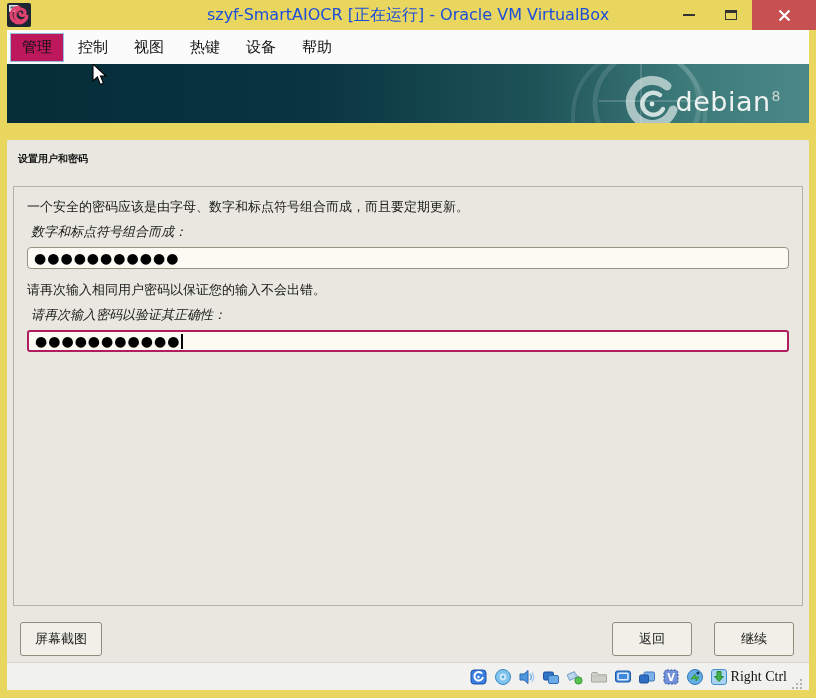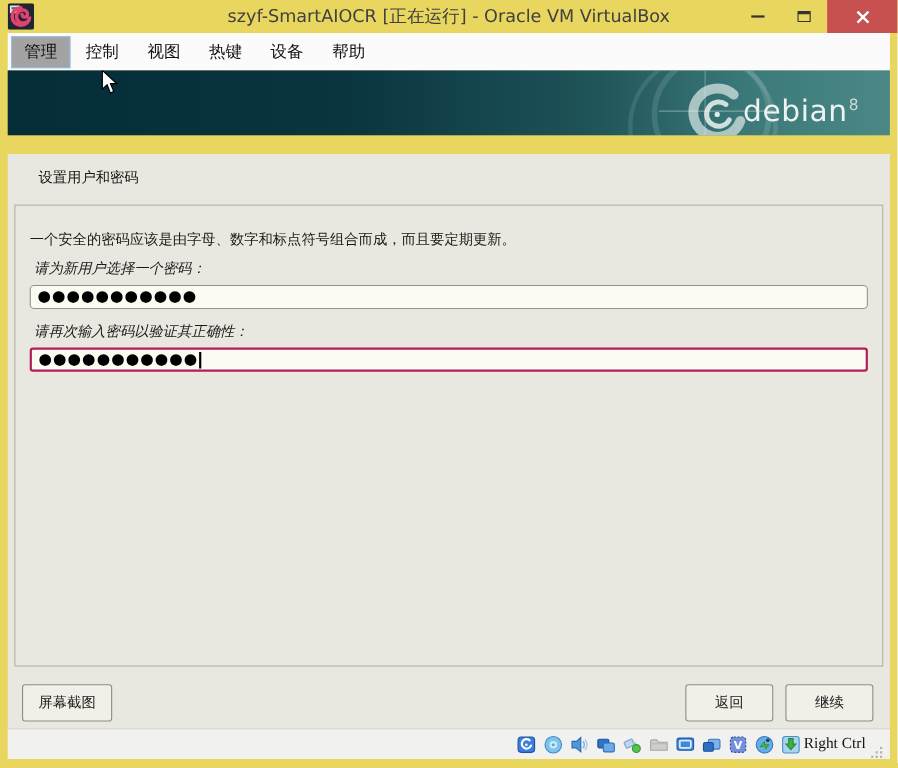--- a/index.html
+++ b/index.html
@@ -5,66 +5,66 @@
   * { margin:0; padding:0; box-sizing:border-box; }
   html,body { width:816px; height:698px; }
   body { font-family:"DejaVu Sans","Liberation Sans",sans-serif; overflow:hidden; }
 
   .window { position:relative; width:816px; height:698px; background:#e8d65f; }
 
   
   .titlebar { position:absolute; top:0; left:0; right:0; height:30px; background:#e8d65f; }
   .app-icon { position:absolute; left:7px; top:3px; width:24px; height:24px; }
   .win-title { position:absolute; left:0; right:0; top:0; height:30px; line-height:30px;
-               text-align:center; font-size:16px; color:#404040; }
+               text-align:center; font-size:16px; color:#1d4ed8; }
   .win-controls { position:absolute; right:0; top:0; height:30px; display:flex; }
   .wc { width:42px; height:30px; display:flex; align-items:center; justify-content:center; cursor:default; }
   .wc-min i { display:block; width:12px; height:0; border-bottom:2px solid #333; }
   .wc-max i { display:block; width:12px; height:10px; border:1.5px solid #333; border-top-width:3px; }
   .wc-close { width:64px; background:#c75050; }
   .wc-close svg { display:block; }
 
   
   .menubar { position:absolute; top:30px; left:7px; right:7px; height:34px; background:#fbfbfb;
              display:flex; align-items:center; padding-left:3px; font-size:15px; color:#111; }
   .menu-item { padding:4px 11px; margin-right:2px; border:1px solid transparent; }
-  .menu-item.active { background:#a3a3a3; border:1px solid #94bce4; }
+  .menu-item.active { background:#be185d; border:1px solid #94bce4; }
 
   
   .banner { position:absolute; top:64px; left:7px; right:7px; height:59px;
             background:linear-gradient(to right,#042d38 0%,#093440 38%,#1d5257 65%,#3d7b7b 85%,#4b8787 100%);
             overflow:hidden; }
   .banner svg.art { position:absolute; top:0; right:0; }
   .banner .brand { position:absolute; top:22px; right:28px; color:#eef3f1; font-size:27px;
                    letter-spacing:0.5px; }
   .banner .brand sup { font-size:14px; color:#cdd8d5; margin-left:1px; }
 
   .cursor-arrow { position:absolute; left:92px; top:64px; z-index:5; }
 
   
   .content { position:absolute; top:140px; left:7px; right:7px; height:522px; background:#e9e8e0; }
-  .page-heading { position:absolute; top:12px; left:28px; font-size:13px; font-weight:normal; color:#141414; }
+  .page-heading { position:absolute; top:12px; left:11px; font-size:10px; font-weight:bold; color:#141414; }
 
   .groupbox { position:absolute; top:46px; left:6px; right:6px; height:420px;
               border:1px solid #b3b2a4; background:#e9e8e0; padding:8px 13px; }
-  .intro { font-size:13px; color:#1a1a1a; line-height:1.55; margin-top:14px; }
+  .intro { font-size:13px; color:#1a1a1a; line-height:1.55; margin-top:2px; }
   .field-label { font-size:13px; font-style:italic; color:#1a1a1a; margin:6px 0 6px 4px; }
   .pw-input { height:22px; background:#fbfbf3; border:1px solid #94937f; border-radius:4px;
               display:flex; align-items:center; padding:0 6px; margin-bottom:11px;
               font-size:14px; font-weight:bold; letter-spacing:1px; color:#000; }
   .pw-input.focused { border:2px solid #b01d5e; border-radius:3px; margin-bottom:0; }
   .caret { display:inline-block; width:2px; height:15px; background:#000; margin-left:1px; }
 
   .button-row { position:absolute; left:13px; right:15px; top:486px; height:26px;
                 display:flex; justify-content:space-between; align-items:center; }
   .btn { min-width:80px; height:24px; padding:16px 14px; font-size:13px; color:#1a1a1a;
          background:#f0efe8; border:1px solid #8f8e7d; border-radius:3px;
          display:flex; align-items:center; justify-content:center; cursor:default;
          font-family:"DejaVu Sans","Liberation Sans",sans-serif; }
-  .btn-group { display:flex; gap:11px; }
+  .btn-group { display:flex; gap:22px; }
 
   
   .statusbar { position:absolute; left:7px; right:7px; bottom:8px; height:28px; background:#f1f1ef;
                border-top:1px solid #d6d5cd; display:flex; align-items:center; justify-content:flex-end;
                padding-right:6px; }
   .status-icons { display:flex; align-items:center; gap:4px; }
   .sicon { width:20px; height:20px; display:flex; align-items:center; justify-content:center; }
   .hostkey { font-family:Liberation Serif, serif; font-size:14px; color:#111;
              margin-left:2px; white-space:pre; }
   .grip { width:12px; height:12px; margin-left:4px; position:relative; align-self:flex-end; }
@@ -125,25 +125,26 @@
 
   <svg class="cursor-arrow" width="16" height="22" viewBox="0 0 16 22">
     <path d="M1 0 L1 17 L5.4 13 L8.3 20.5 L11.4 19.2 L8.5 12 L14 12 Z" fill="#fff" stroke="#000" stroke-width="1.1"></path>
   </svg>
 
   <div class="content">
     <div class="page-heading">设置用户和密码</div>
 
     <div class="groupbox">
       <div class="intro">一个安全的密码应该是由字母、数字和标点符号组合而成，而且要定期更新。</div>
-      <div class="field-label">请为新用户选择一个密码：</div>
+      <div class="field-label">数字和标点符号组合而成：</div>
       <div class="pw-input">
         <span>●●●●●●●●●●●</span>
       </div>
 
+      <div class="intro">请再次输入相同用户密码以保证您的输入不会出错。</div>
       <div class="field-label">请再次输入密码以验证其正确性：</div>
       <div class="pw-input focused">
         <span>●●●●●●●●●●●</span>
           <span class="caret"></span>
       </div>
     </div>
 
     <div class="button-row">
       <button class="btn">屏幕截图</button>
       <div class="btn-group">

